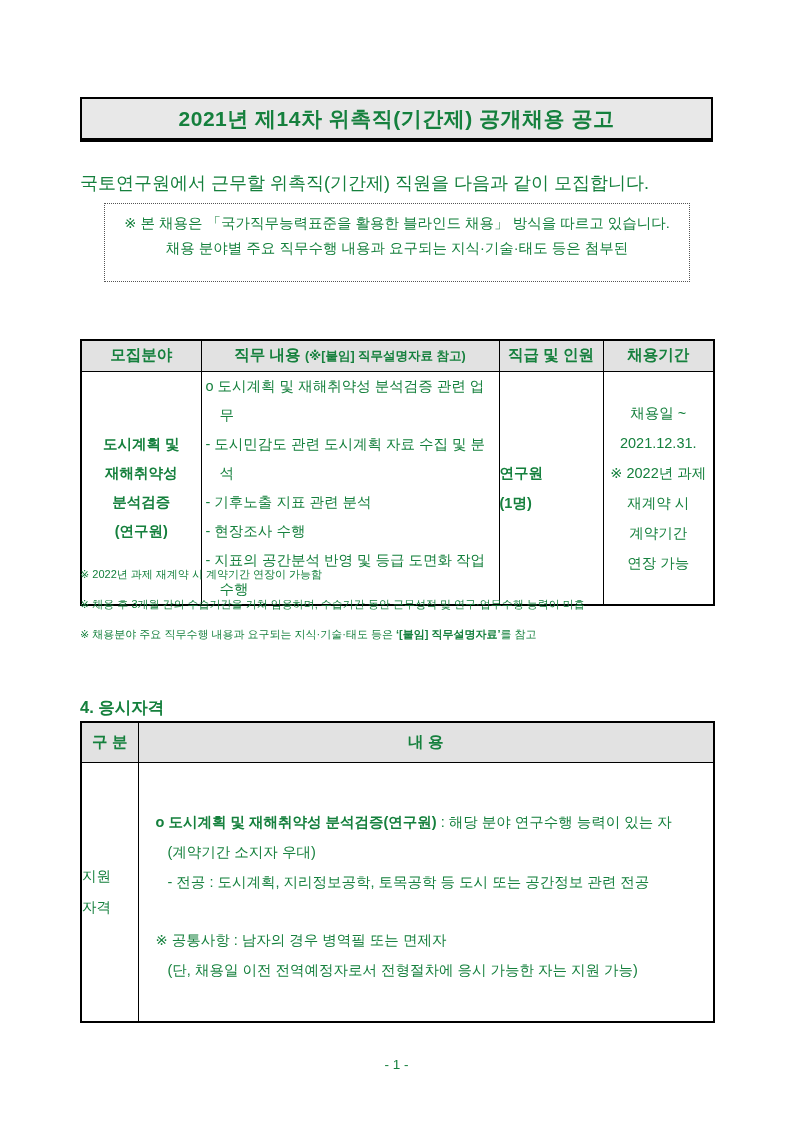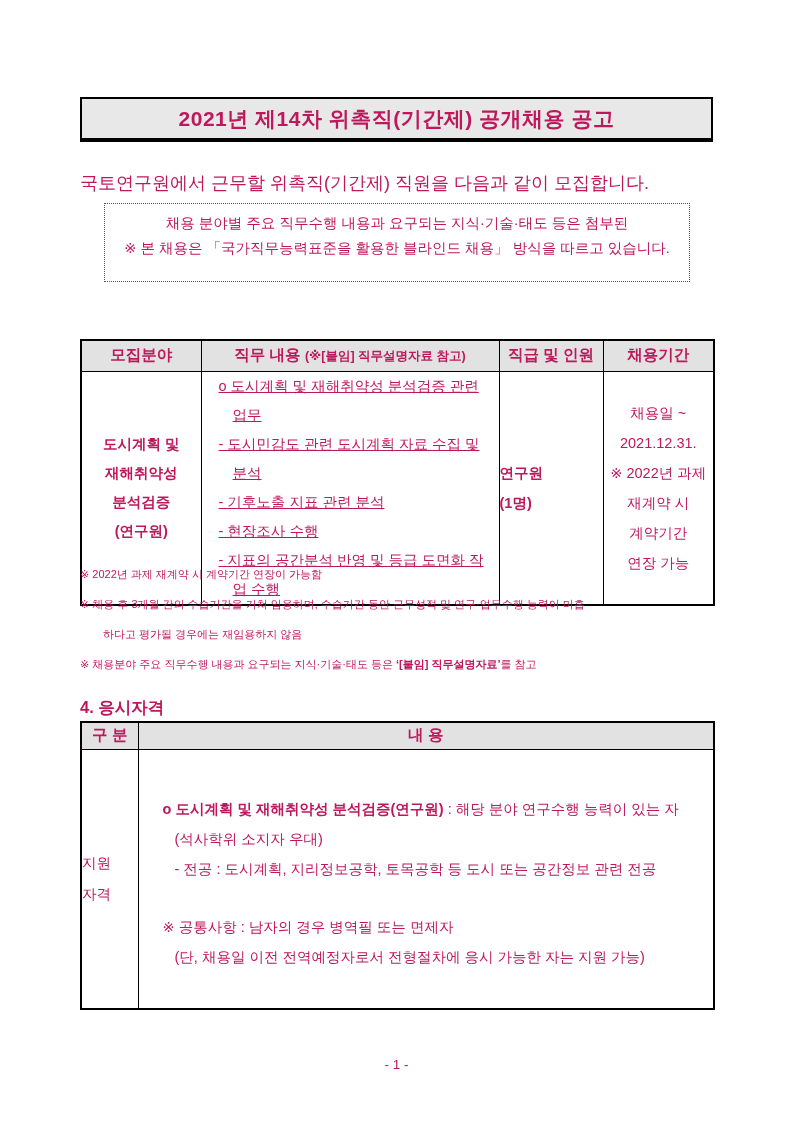--- a/index.html
+++ b/index.html
@@ -5,21 +5,21 @@
   * { margin: 0; padding: 0; box-sizing: border-box; }
   html, body { background: #888; }
   body { font-family: "Liberation Sans", "DejaVu Sans", sans-serif; }
   .page {
     position: relative;
     width: 793px;
     height: 1122px;
     background: #ffffff;
     margin: 0 auto;
     overflow: hidden;
-    color: #be185d;
+    color: #15803d;
   }
 
   
   .title-box {
     position: absolute;
     top: 97px; left: 80px;
     width: 633px; height: 45px;
     background: #e8e8e8;
     border: 2.5px solid #000;
     border-bottom-width: 4px;
@@ -78,21 +78,21 @@
   }
   td { vertical-align: middle; }
 
   
   .table1 { top: 339px; }
   .table1 .hrow { height: 31px; }
   .table1 .brow { height: 188px; }
   .table1 .duty-sub { font-size: 12.5px; font-weight: bold; }
   .cell-field { text-align: center; font-weight: bold; }
   .cell-field .f-line { line-height: 29px; }
-  .cell-duty { padding: 0 4px 0 17px; text-decoration: underline; }
+  .cell-duty { padding: 0 4px 0 4px; }
   .cell-duty .d-line {
     line-height: 29px;
     padding-left: 14px; text-indent: -14px;
   }
   .cell-grade { text-align: left; font-weight: bold; }
   .cell-grade .g-line { line-height: 30px; }
   .cell-period { text-align: center; }
   .cell-period .p-line { line-height: 30px; }
 
   
@@ -100,25 +100,25 @@
     position: absolute;
     top: 559px; left: 80px; width: 660px;
     font-size: 11px;
   }
   .notes .note-line { line-height: 30px; }
   .notes .cont { padding-left: 23px; }
   .notes b { font-weight: bold; }
 
   
   .table2 { top: 721px; }
-  .table2 .hrow { height: 27px; }
+  .table2 .hrow { height: 40px; }
   .table2 .brow { height: 260px; }
   .cell-category { text-align: left; }
   .cell-category .c-line { line-height: 31px; }
-  .cell-content { vertical-align: top; padding: 44px 8px 0 24px; }
+  .cell-content { vertical-align: top; padding: 44px 8px 0 17px; }
   .cell-content .q-line { line-height: 30px; }
   .cell-content .q-indent { padding-left: 12px; }
   .cell-content .q-gap { margin-top: 28px; }
   .cell-content b { font-weight: bold; }
 
   
   .footer {
     position: absolute;
     top: 1057px; left: 0; width: 793px;
     text-align: center;
@@ -130,22 +130,22 @@
 
 <div class="page">
 
   <div class="title-box">
     <span class="title-text">2021년 제14차 위촉직(기간제) 공개채용 공고</span>
   </div>
 
   <div class="intro">국토연구원에서 근무할 위촉직(기간제) 직원을 다음과 같이 모집합니다.</div>
 
   <div class="notice-box">
+    <div class="n-line">※ 본 채용은 「국가직무능력표준을 활용한 블라인드 채용」 방식을 따르고 있습니다.</div>
     <div class="n-line">채용 분야별 주요 직무수행 내용과 요구되는 지식·기술·태도 등은 첨부된</div>
-    <div class="n-line">※ 본 채용은 「국가직무능력표준을 활용한 블라인드 채용」 방식을 따르고 있습니다.</div>
   </div>
 
 
   <table class="table1">
     <colgroup>
       <col style="width:120px">
         <col style="width:298px">
         <col style="width:104px">
         <col style="width:111px">
     </colgroup>
@@ -185,21 +185,20 @@
         <div class="p-line">계약기간</div>
         <div class="p-line">연장 가능</div>
       </td>
     </tr>
   </tbody>
     </table>
 
   <div class="notes">
     <div class="note-line">※ 2022년 과제 재계약 시 계약기간 연장이 가능함</div>
     <div class="note-line">※ 채용 후 3개월 간의 수습기간을 거쳐 임용하며, 수습기간 동안 근무성적 및 연구·업무수행 능력이 미흡</div>
-    <div class="note-line cont">하다고 평가될 경우에는 재임용하지 않음</div>
     <div class="note-line">
       <span>※ 채용분야 주요 직무수행 내용과 요구되는 지식·기술·태도 등은 </span><b>‘[붙임] 직무설명자료’</b><span>를 참고</span>
     </div>
   </div>
 
   <div class="sec-heading sec2-h">4. 응시자격</div>
 
   <table class="table2">
     <colgroup>
       <col style="width:57px">
@@ -212,21 +211,21 @@
     </tr>
     <tr class="brow">
       <td class="cell-category">
         <div class="c-line">지원</div>
         <div class="c-line">자격</div>
       </td>
       <td class="cell-content">
         <div class="q-line">
           <b>o 도시계획 및 재해취약성 분석검증(연구원)</b><span> : 해당 분야 연구수행 능력이 있는 자</span>
         </div>
-        <div class="q-line q-indent">(석사학위 소지자 우대)</div>
+        <div class="q-line q-indent">(계약기간 소지자 우대)</div>
         <div class="q-line q-indent">- 전공 : 도시계획, 지리정보공학, 토목공학 등 도시 또는 공간정보 관련 전공</div>
         <div class="q-line q-gap">※ 공통사항 : 남자의 경우 병역필 또는 면제자</div>
         <div class="q-line q-indent">(단, 채용일 이전 전역예정자로서 전형절차에 응시 가능한 자는 지원 가능)</div>
       </td>
     </tr>
   </tbody>
     </table>
 
   <div class="footer">- 1 -</div>
 

